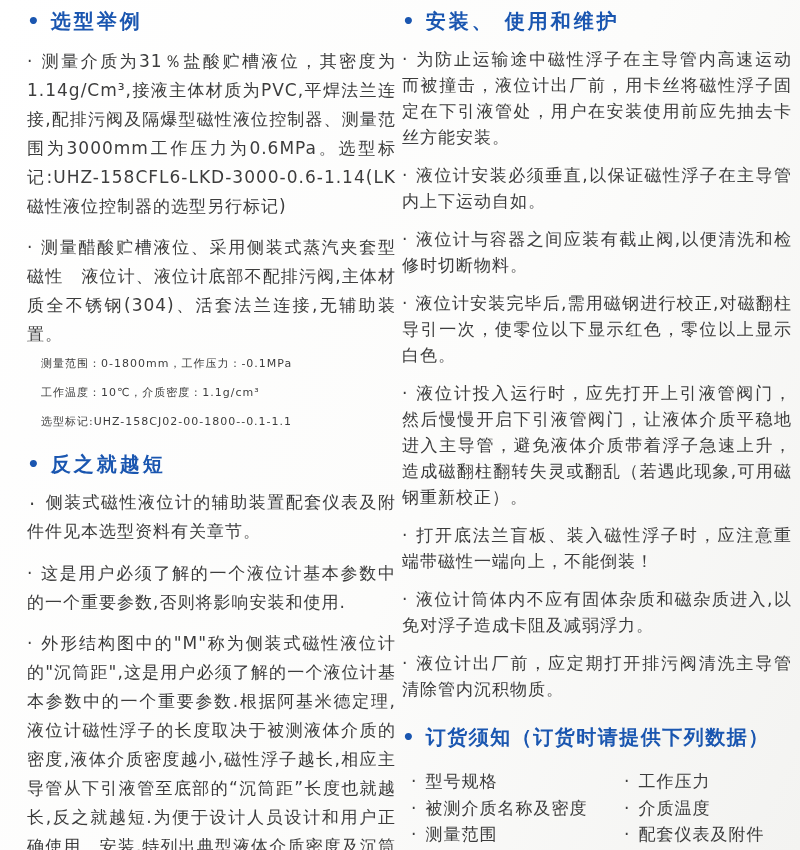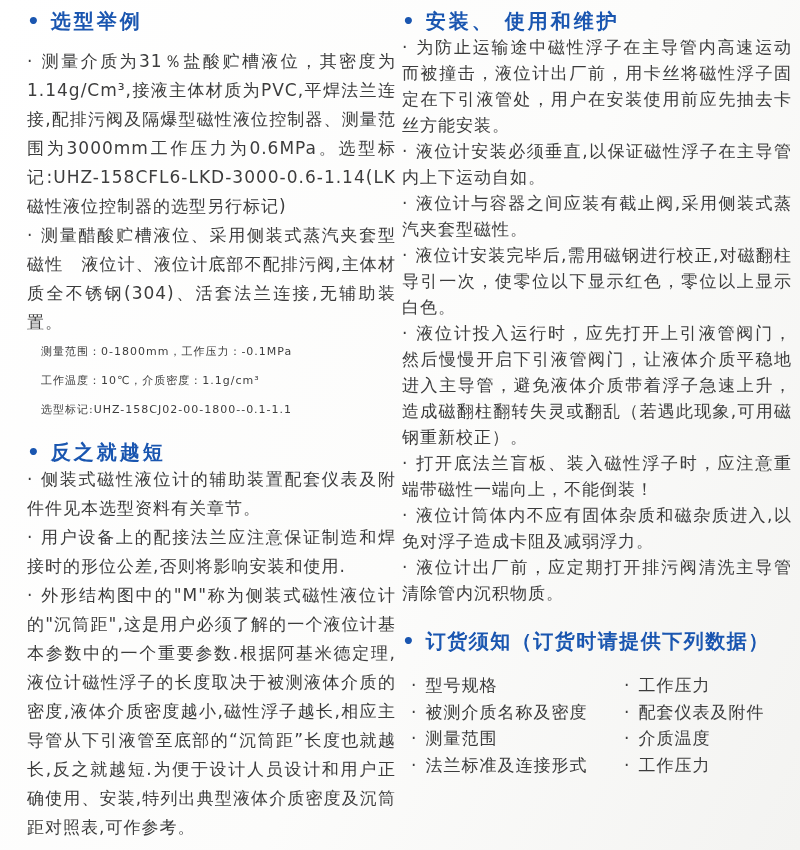--- a/index.html
+++ b/index.html
@@ -20,35 +20,35 @@
     display:flex; align-items:center; gap:11px;
     color:#1a56b0; font-weight:bold;
     font-size:20px; letter-spacing:3px;
     line-height:26px; white-space:nowrap;
   }
   .heading .hbullet { font-size:20px; letter-spacing:0; }
   .heading.tight { letter-spacing:1.5px; }
 
   .item {
     font-size:17px; letter-spacing:1px;
-    line-height:29px; text-align:justify;
+    line-height:29px; text-align:justify;margin-top:12px;
   }
   .col-right .item { line-height:26px; }
   .item .mk { margin-right:7px; }
 
   .spec {
     font-size:11px; letter-spacing:1px;
     line-height:29px; padding-left:14px;
     white-space:nowrap;
   }
 
   .mt-h1-l { margin-top:8px; }
   .mt-i1-l { margin-top:13px; }
   .mt-h2-l { margin-top:15px; }
-  .mt-i-l  { margin-top:0; }
+  .mt-i-l  { margin-top:12px;font-family:Liberation Mono, monospace; }
 
   .mt-h1-r { margin-top:8px; }
   .mt-i1-r { }
   .mt-h2-r { margin-top:22px; }
 
   .order-grid {
     display:grid; grid-template-columns:213px 1fr;
     grid-auto-flow:column; grid-template-rows:repeat(4,26.5px);
     margin-top:18px; padding-left:9px;
     font-size:17px; letter-spacing:1px; line-height:26.5px;
@@ -76,53 +76,53 @@
     <div class="spec">工作温度：10℃，介质密度：1.1g/cm³</div>
     <div class="spec">选型标记:UHZ-158CJ02-00-1800--0.1-1.1</div>
 
     <div class="heading mt-h2-l">
       <span class="hbullet">•</span>
       <span>反之就越短</span>
     </div>
 
     <div class="item mt-i-l"><span class="mk">·</span><span>侧装式磁性液位计的辅助装置配套仪表及附件件见本选型资料有关章节。</span></div>
 
-    <div class="item"><span class="mk">·</span><span>用户设备上的配接法兰应注意保证制造和焊接时的形位公差,否则将影响安装和使用.</span></div>
+    <div class="item"><span class="mk">·</span><span>这是用户必须了解的一个液位计基本参数中的一个重要参数,否则将影响安装和使用.</span></div>
 
     <div class="item"><span class="mk">·</span><span>外形结构图中的"M"称为侧装式磁性液位计的"沉筒距",这是用户必须了解的一个液位计基本参数中的一个重要参数.根据阿基米德定理,液位计磁性浮子的长度取决于被测液体介质的密度,液体介质密度越小,磁性浮子越长,相应主导管从下引液管至底部的“沉筒距”长度也就越长,反之就越短.为便于设计人员设计和用户正确使用、安装,特列出典型液体介质密度及沉筒距对照表,可作参考。</span></div>
 
   </div>
 
   <div class="col col-right">
 
     <div class="heading mt-h1-r">
       <span class="hbullet">•</span>
       <span>安装、 使用和维护</span>
     </div>
 
     <div class="item mt-i1-r"><span class="mk">·</span><span>为防止运输途中磁性浮子在主导管内高速运动而被撞击，液位计出厂前，用卡丝将磁性浮子固定在下引液管处，用户在安装使用前应先抽去卡丝方能安装。</span></div>
     <div class="item"><span class="mk">·</span><span>液位计安装必须垂直,以保证磁性浮子在主导管内上下运动自如。</span></div>
-    <div class="item"><span class="mk">·</span><span>液位计与容器之间应装有截止阀,采用侧装式蒸汽夹套型磁性。</span></div>
+    <div class="item"><span class="mk">·</span><span>液位计与容器之间应装有截止阀,以便清洗和检修时切断物料。</span></div>
     <div class="item"><span class="mk">·</span><span>液位计安装完毕后,需用磁钢进行校正,对磁翻柱导引一次，使零位以下显示红色，零位以上显示白色。</span></div>
     <div class="item"><span class="mk">·</span><span>液位计投入运行时，应先打开上引液管阀门，然后慢慢开启下引液管阀门，让液体介质平稳地进入主导管，避免液体介质带着浮子急速上升，造成磁翻柱翻转失灵或翻乱（若遇此现象,可用磁钢重新校正）。</span></div>
     <div class="item"><span class="mk">·</span><span>打开底法兰盲板、装入磁性浮子时，应注意重端带磁性一端向上，不能倒装！</span></div>
     <div class="item"><span class="mk">·</span><span>液位计筒体内不应有固体杂质和磁杂质进入,以免对浮子造成卡阻及减弱浮力。</span></div>
     <div class="item"><span class="mk">·</span><span>液位计出厂前，应定期打开排污阀清洗主导管清除管内沉积物质。</span></div>
 
     <div class="heading tight mt-h2-r">
       <span class="hbullet">•</span>
       <span>订货须知（订货时请提供下列数据）</span>
     </div>
 
     <div class="order-grid">
       <div class="order-item"><span class="mk">·</span><span>型号规格</span></div>
       <div class="order-item"><span class="mk">·</span><span>被测介质名称及密度</span></div>
       <div class="order-item"><span class="mk">·</span><span>测量范围</span></div>
       <div class="order-item"><span class="mk">·</span><span>法兰标准及连接形式</span></div>
       <div class="order-item"><span class="mk">·</span><span>工作压力</span></div>
+      <div class="order-item"><span class="mk">·</span><span>介质温度</span></div>
       <div class="order-item"><span class="mk">·</span><span>配套仪表及附件</span></div>
-      <div class="order-item"><span class="mk">·</span><span>介质温度</span></div>
       <div class="order-item"><span class="mk">·</span><span>工作压力</span></div>
     </div>
 
   </div>
 
 </div>
 
 </body></html>

